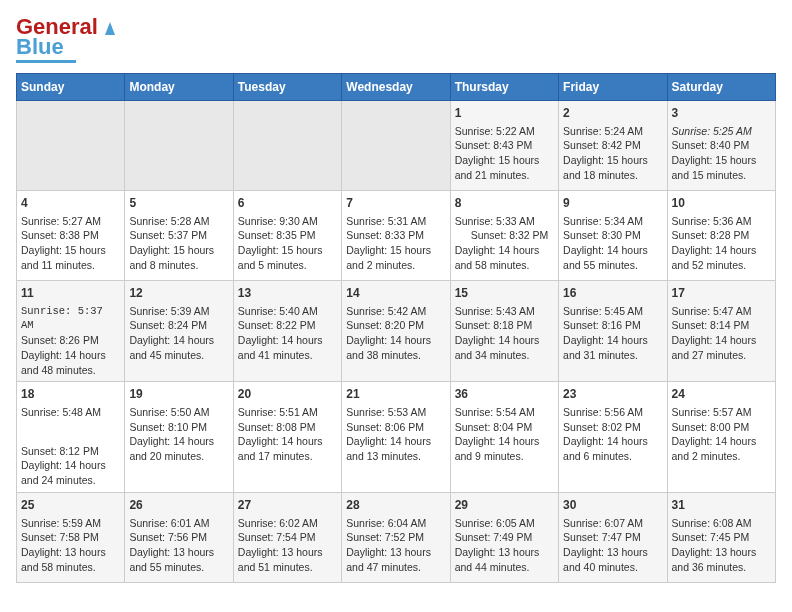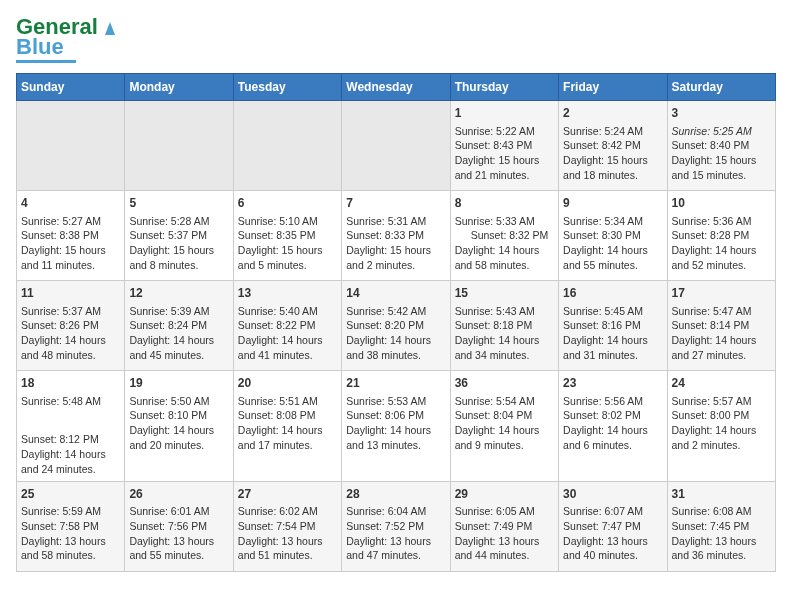--- a/index.html
+++ b/index.html
@@ -17,21 +17,21 @@
       margin-bottom: 10px;
     }
     .logo {
       display: flex;
       flex-direction: column;
       align-items: flex-start;
     }
     .logo-text {
       font-size: 22px;
       font-weight: bold;
-      color: #15803d;
+      color: #b91c1c;
       line-height: 1;
     }
     .logo-line {
       width: 60px;
       height: 3px;
       background: #4a9fd4;
       margin-top: 2px;
     }
     .title-area {
       text-align: right;
@@ -157,21 +157,21 @@
         </td>
         <td>
           <span class="day-num">5</span>
           <span style="display: block;">Sunrise: 5:28 AM</span>
           <span style="display: block;">Sunset: 5:37 PM</span>
           <span style="display: block;">Daylight: 15 hours</span>
           <span style="display: block;">and 8 minutes.</span>
         </td>
         <td>
           <span class="day-num">6</span>
-          <span style="display: block;">Sunrise: 5:10 AM</span>
+          <span style="display: block;">Sunrise: 9:30 AM</span>
           <span style="display: block;">Sunset: 8:35 PM</span>
           <span style="display: block;">Daylight: 15 hours</span>
           <span style="display: block;">and 5 minutes.</span>
         </td>
         <td>
           <span class="day-num">7</span>
           <span style="display: block;">Sunrise: 5:31 AM</span>
           <span style="display: block;">Sunset: 8:33 PM</span>
           <span style="display: block;">Daylight: 15 hours</span>
           <span style="display: block;">and 2 minutes.</span>
@@ -194,21 +194,21 @@
           <span class="day-num">10</span>
           <span style="display: block;">Sunrise: 5:36 AM</span>
           <span style="display: block;">Sunset: 8:28 PM</span>
           <span style="display: block;">Daylight: 14 hours</span>
           <span style="display: block;">and 52 minutes.</span>
         </td>
       </tr>
       <tr>
         <td>
           <span class="day-num">11</span>
-          <span style="display: block;">Sunrise: 5:37 AM</span>
+          <span style="display: block; font-family: Liberation Mono, monospace;">Sunrise: 5:37 AM</span>
           <span style="display: block;">Sunset: 8:26 PM</span>
           <span style="display: block;">Daylight: 14 hours</span>
           <span style="display: block;">and 48 minutes.</span>
         </td>
         <td>
           <span class="day-num">12</span>
           <span style="display: block;">Sunrise: 5:39 AM</span>
           <span style="display: block;">Sunset: 8:24 PM</span>
           <span style="display: block;">Daylight: 14 hours</span>
           <span style="display: block;">and 45 minutes.</span>

